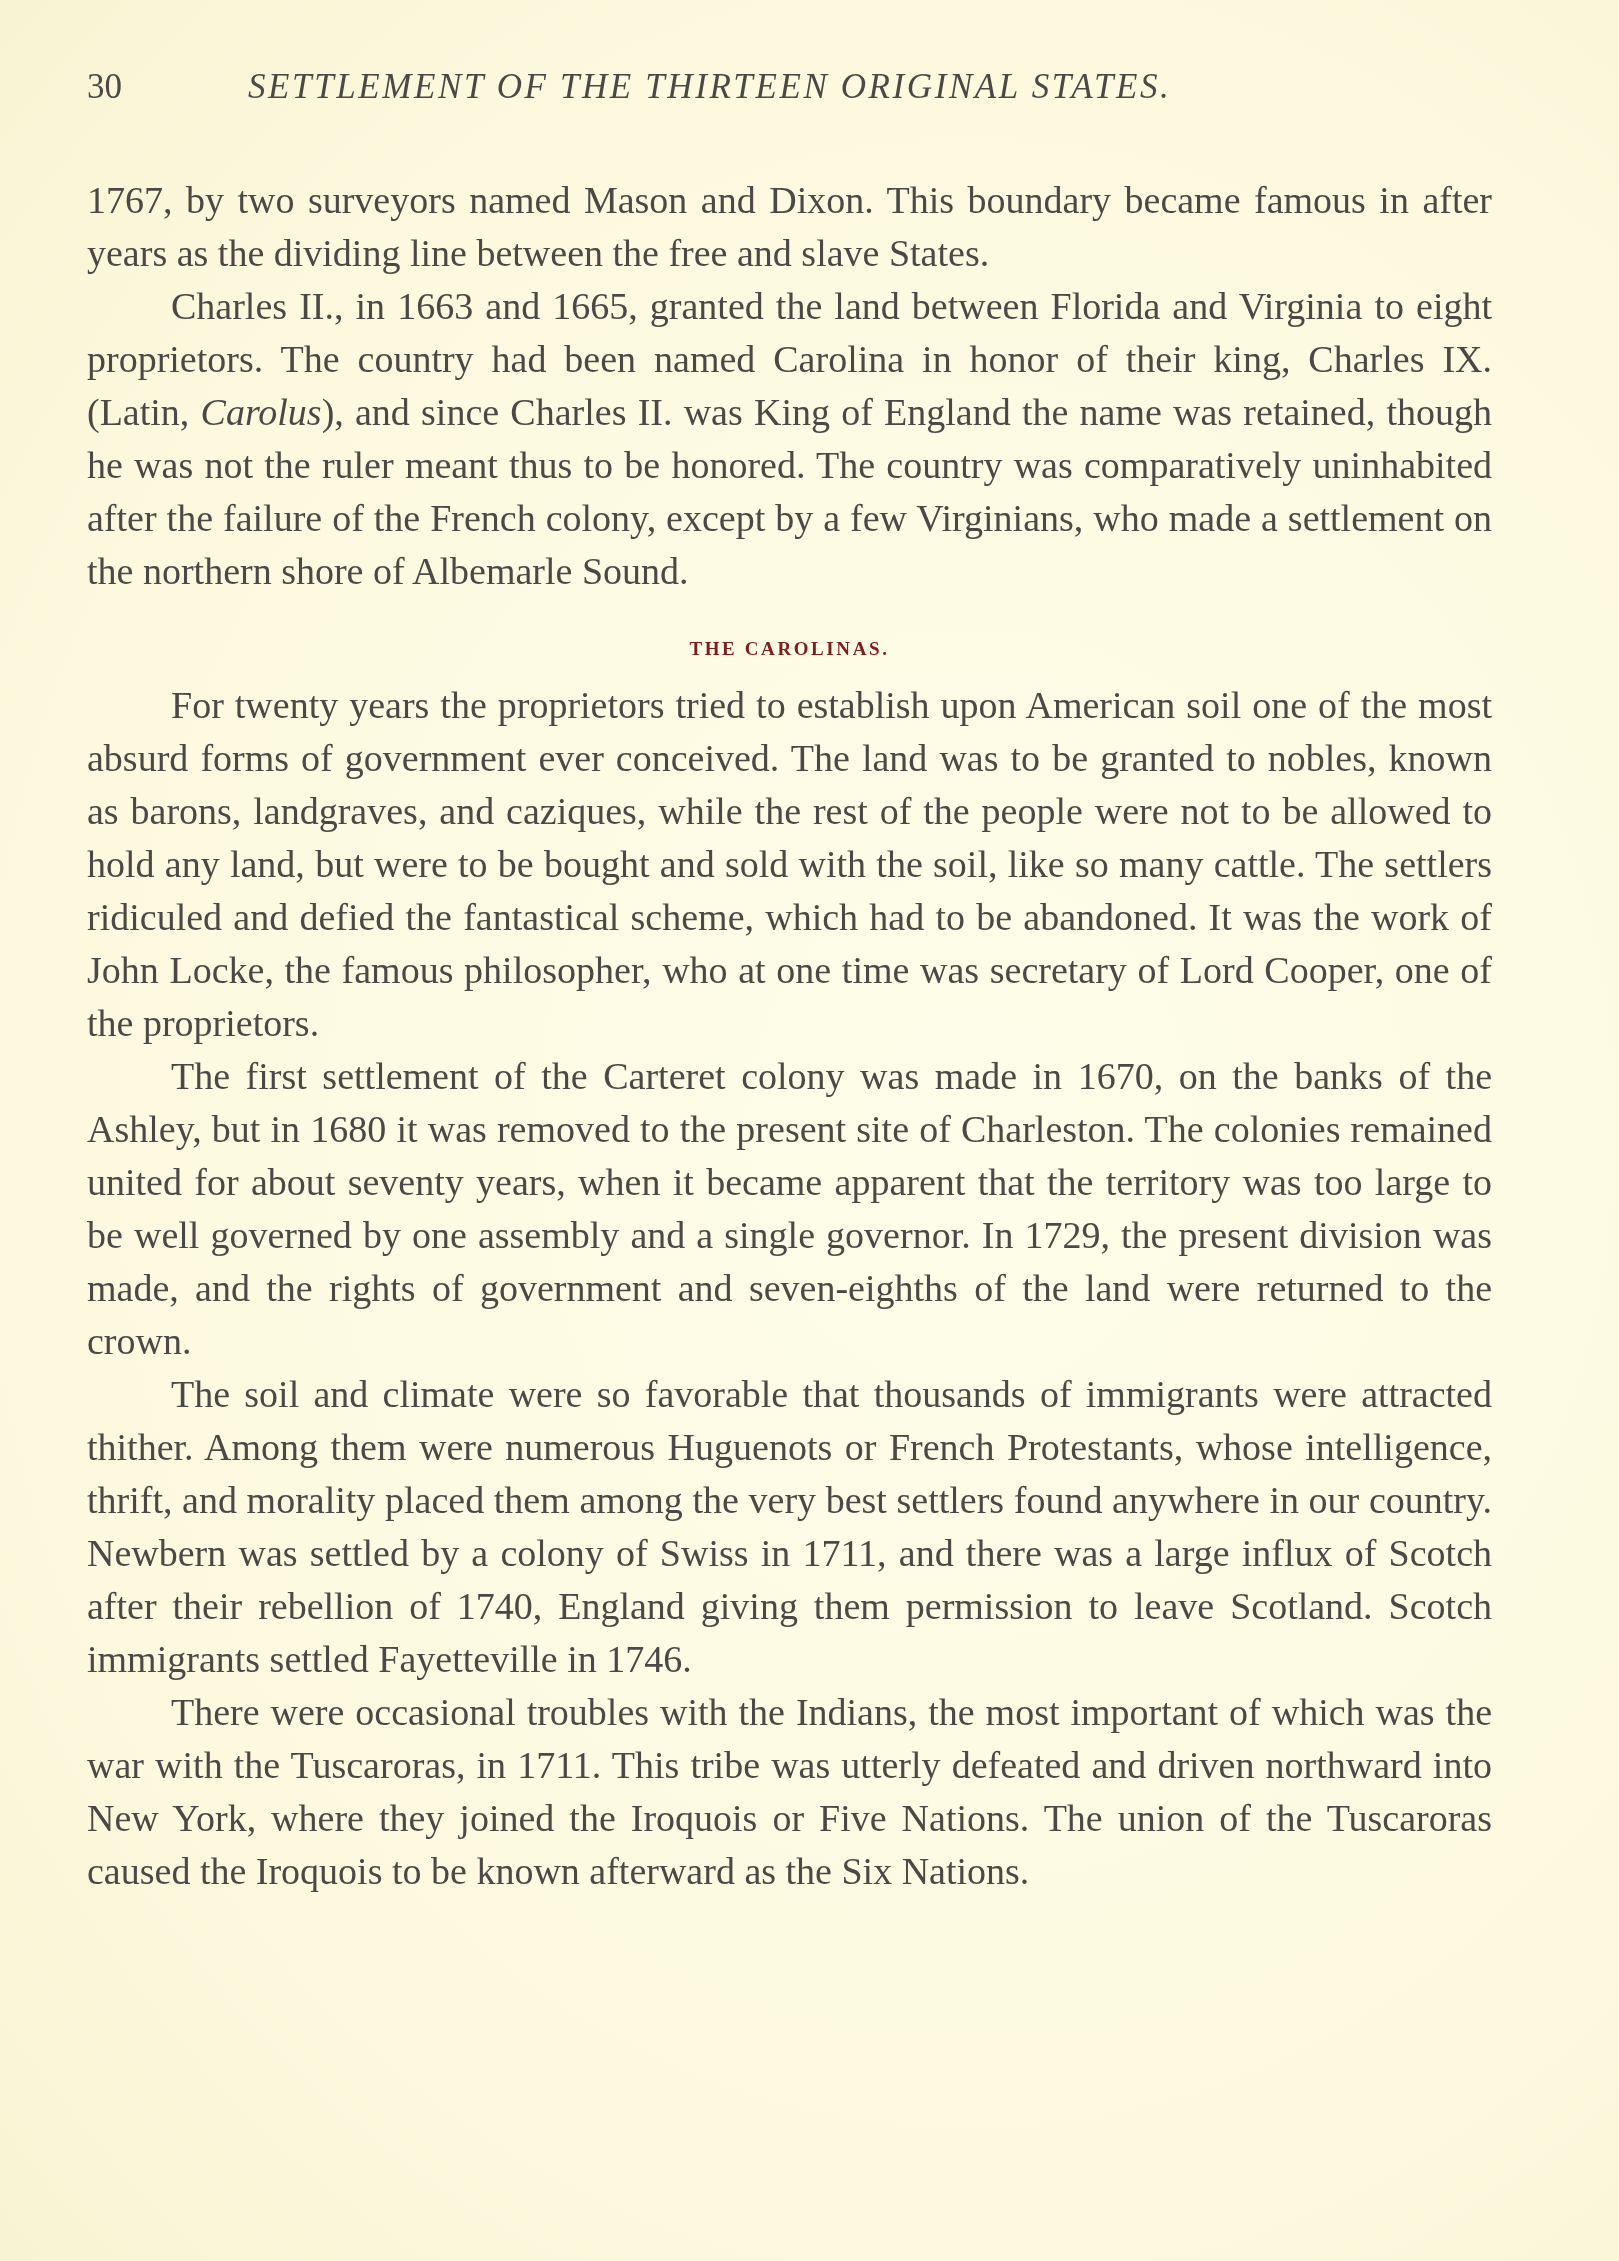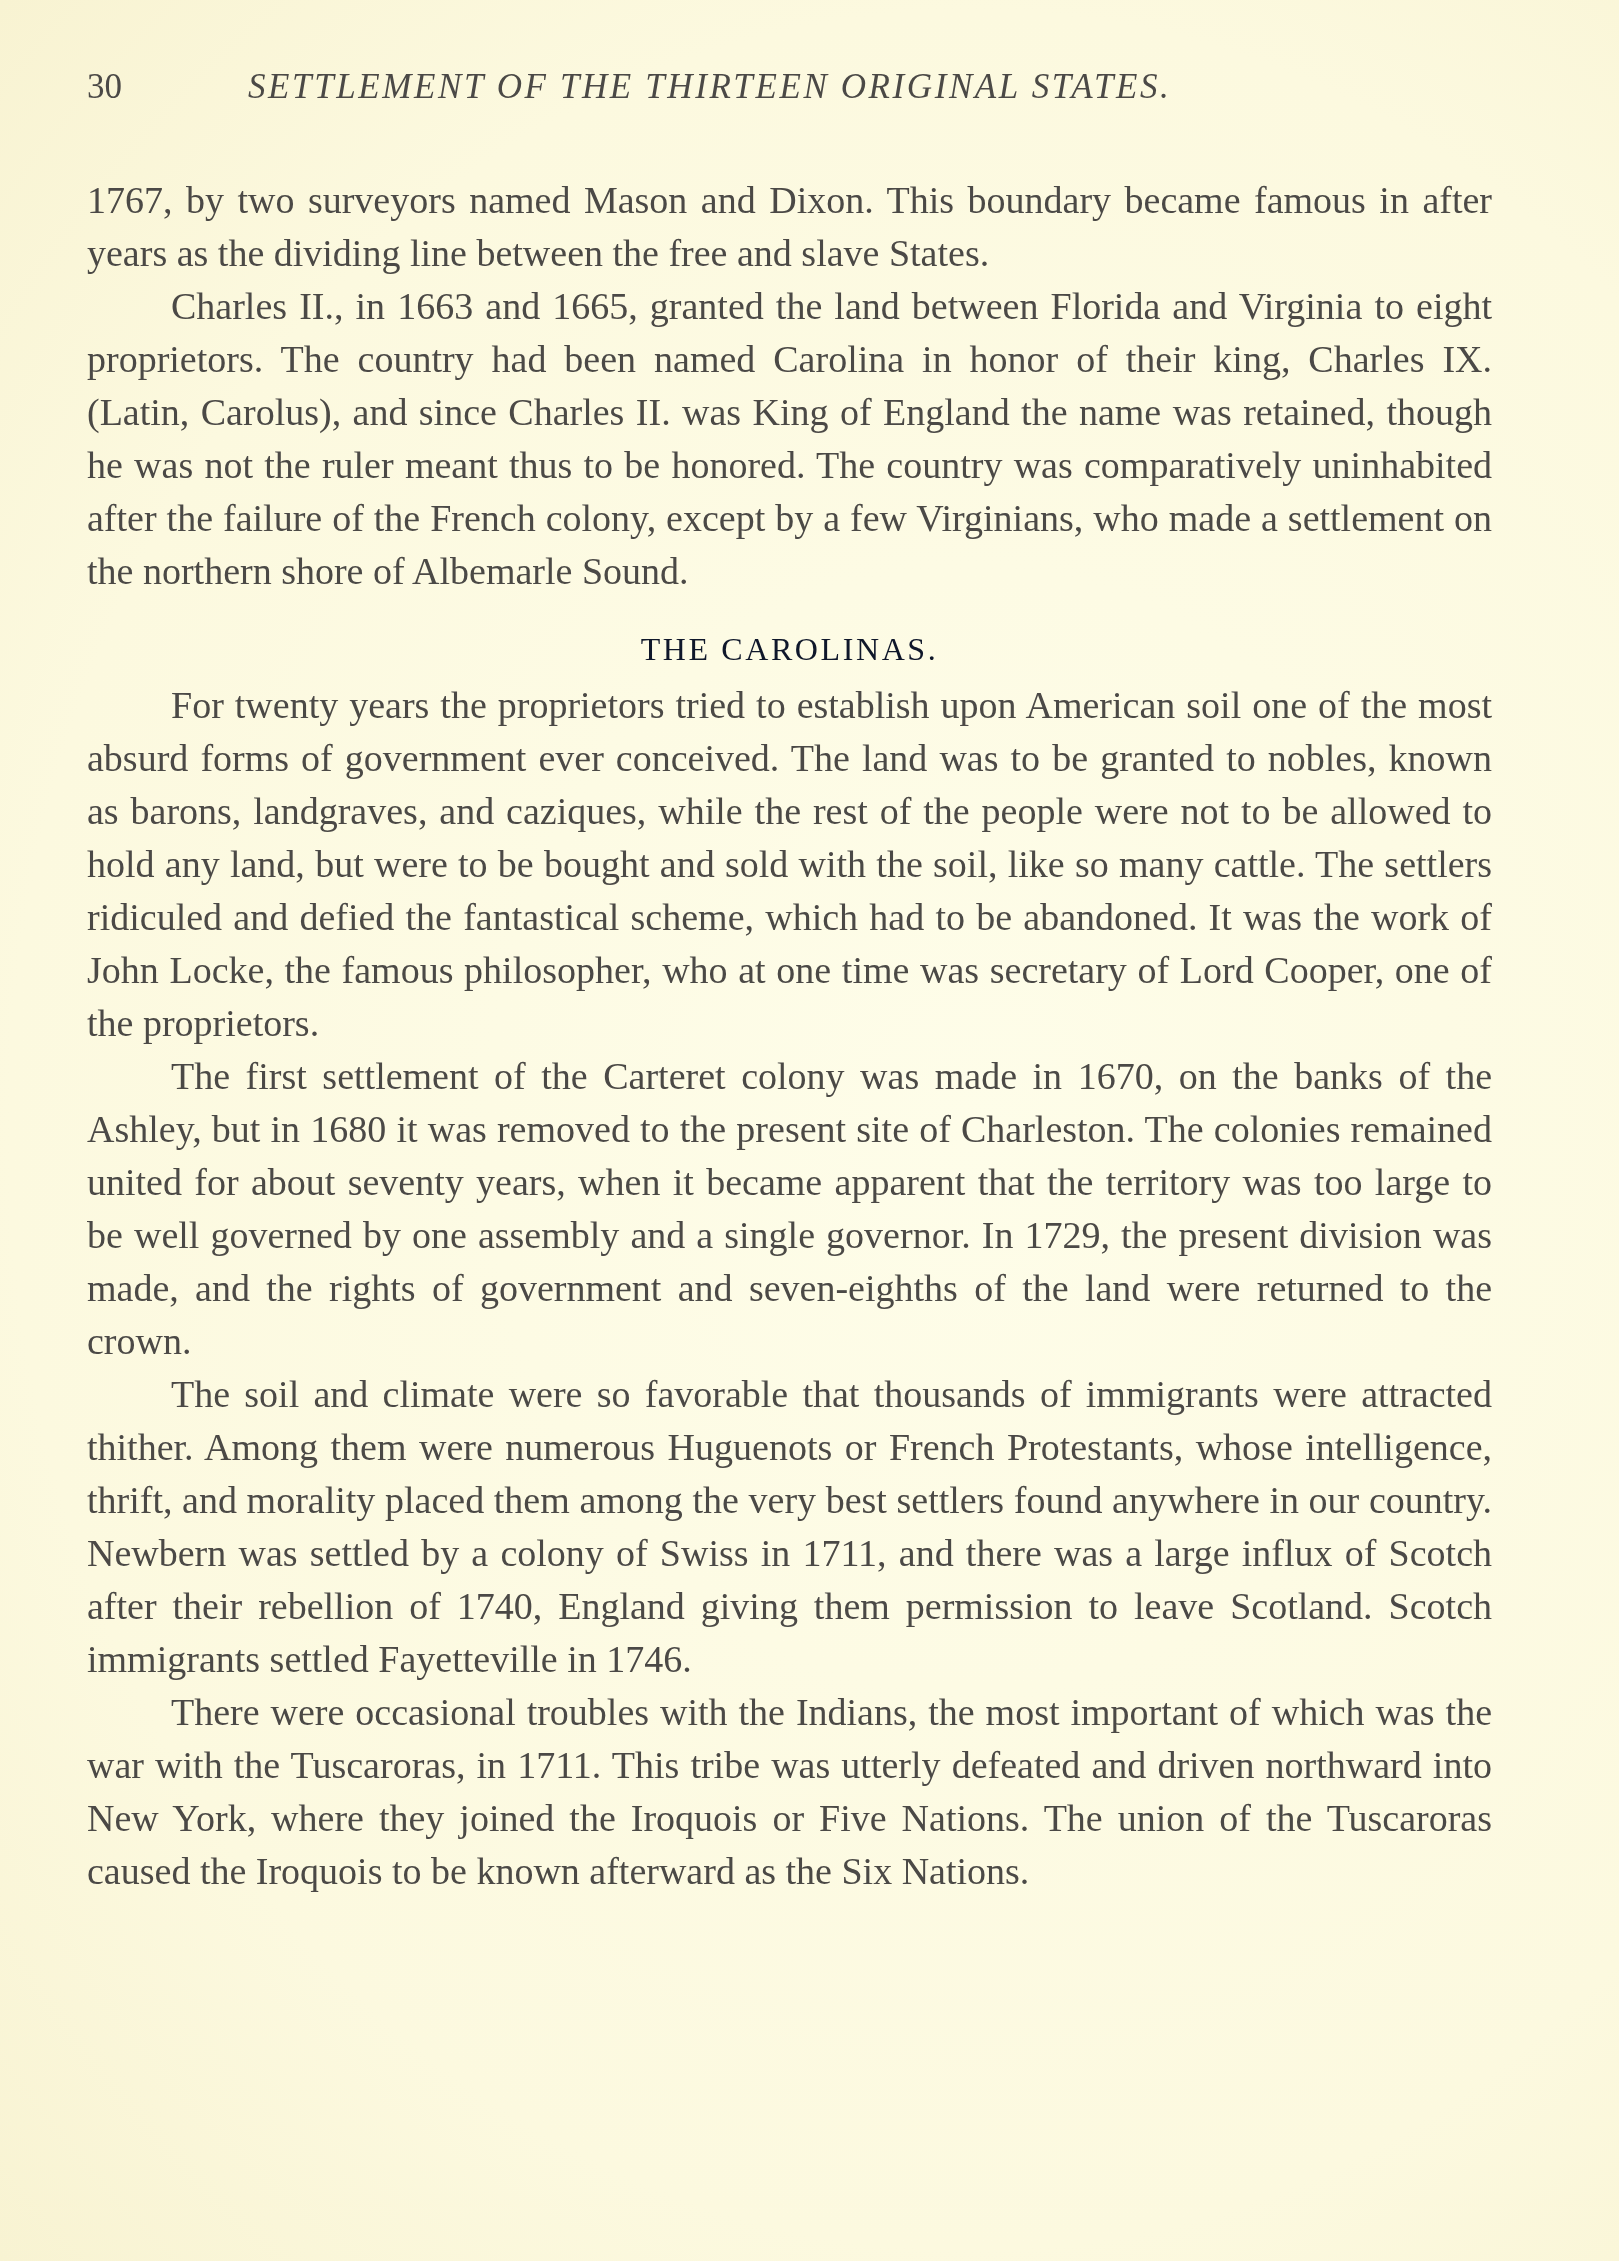--- a/index.html
+++ b/index.html
@@ -23,24 +23,24 @@
   .body-text {
     position:absolute; left:87px; top:146px; width:1405px;
     font-size:38px; line-height:53px;
     text-align:justify;
     margin-top:28px;
   }
   .para { margin:0; text-indent:0; }
   .para.indent { text-indent:84px; }
   .para.first { text-indent:0; }
   .section-heading {
-    text-align:center; font-size:32px; letter-spacing:2.6px;
-    margin:30px 0 8.7px 0; line-height:42px; color:#0f172a;
+    text-align:center; font-size:19px; letter-spacing:2.6px;
+    margin:30px 0 8.7px 0; line-height:42px; color:#7f1d1d;font-weight:bold;
   }
-  .it { }
+  .it { font-style:italic; }
 </style>
 </head>
 <body>
 
 <div class="running-head">
   <span class="page-number">30</span>
   <span class="running-title">SETTLEMENT OF THE THIRTEEN ORIGINAL STATES.</span>
 </div>
 
 <div class="body-text">

